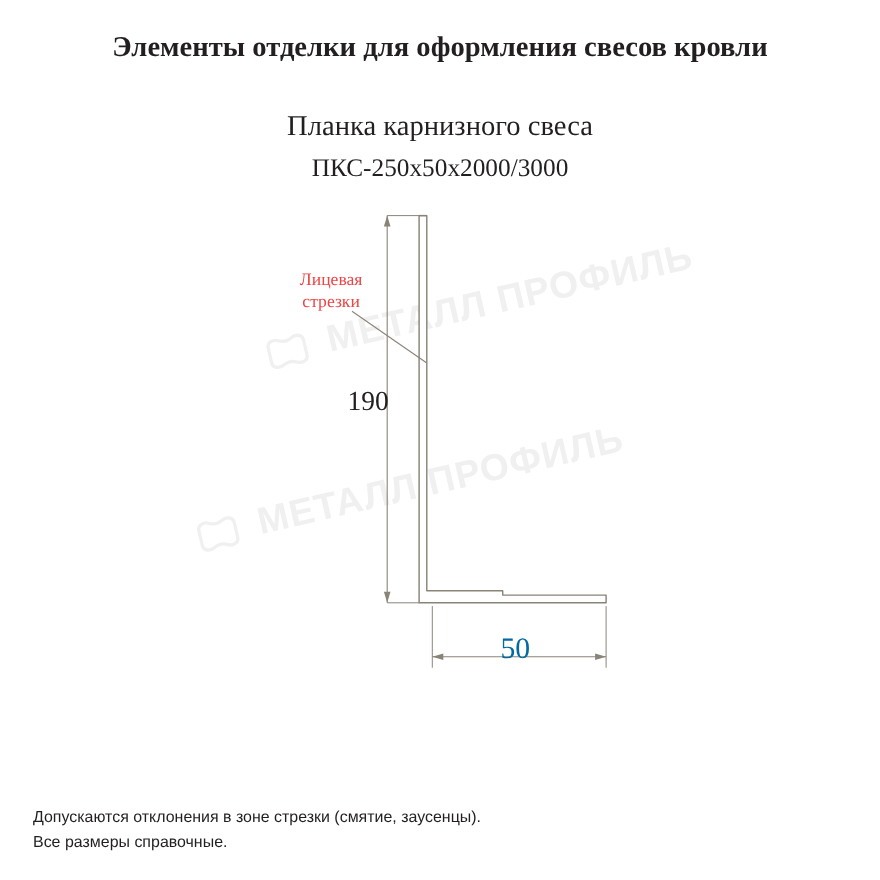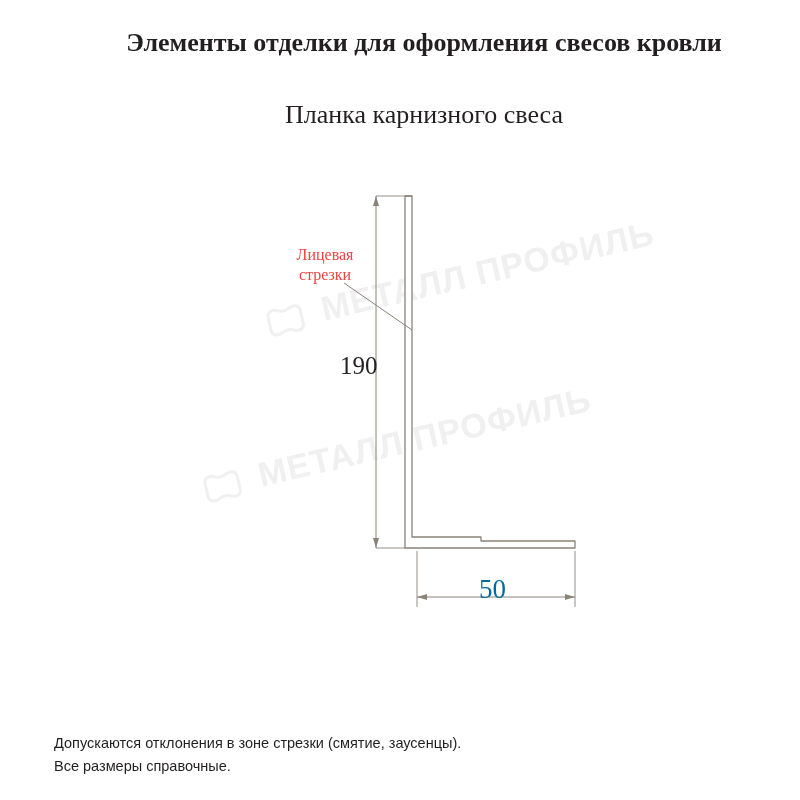--- a/index.html
+++ b/index.html
@@ -12,21 +12,20 @@
     background: #ffffff;
     font-family: "Liberation Serif", serif;
     color: #231f20;
     position: relative;
     overflow: hidden;
   }
   .page {
     position: relative;
     width: 716px;
     height: 800px;
-    margin-left: 24px;
   }
   .title {
     position: absolute;
     top: 28px;
     left: 0;
     width: 800px;
     text-align: center;
     font-family: "Liberation Serif", serif;
     font-weight: bold;
     font-size: 26px;
@@ -124,20 +123,21 @@
     color: #0369a1;
   }
 </style>
 </head>
 <body>
 
 <div class="page">
 
   <div class="title">Элементы отделки для оформления свесов кровли</div>
   <div class="subtitle-1">Планка карнизного свеса</div>
+  <div class="subtitle-2">ПКС-250х50х2000/3000</div>
 
   <div class="wm wm-1">
     <svg class="wm-mark" viewBox="0 0 46 30">
       <path d="M2 8 C2 3, 8 1, 13 4 C17 6, 20 6, 24 4 C29 1, 35 3, 35 8 L35 22 C35 27, 29 29, 24 26 C20 24, 17 24, 13 26 C8 29, 2 27, 2 22 Z" fill="none" stroke="#f0f0f0" stroke-width="3"></path>
     </svg><span>МЕТАЛЛ ПРОФИЛЬ</span>
   </div>
 
   <div class="wm wm-2">
     <svg class="wm-mark" viewBox="0 0 46 30">
       <path d="M2 8 C2 3, 8 1, 13 4 C17 6, 20 6, 24 4 C29 1, 35 3, 35 8 L35 22 C35 27, 29 29, 24 26 C20 24, 17 24, 13 26 C8 29, 2 27, 2 22 Z" fill="none" stroke="#f0f0f0" stroke-width="3"></path>

